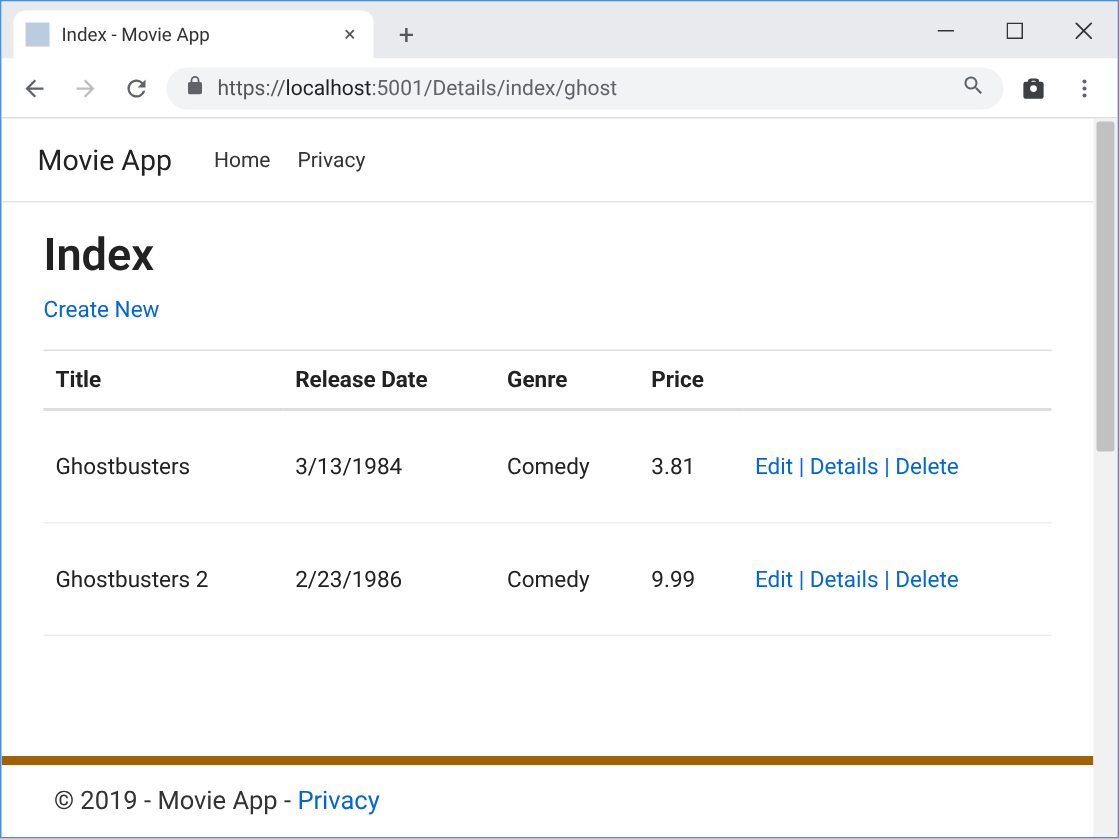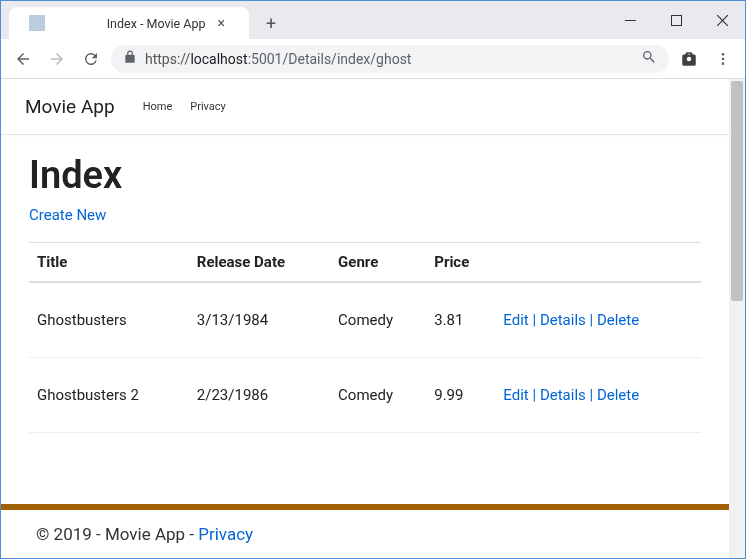--- a/index.html
+++ b/index.html
@@ -1,20 +1,20 @@
 <!DOCTYPE html>
 <html><head>
   <meta charset="utf-8">
   <style>
     * { margin: 0; padding: 0; box-sizing: border-box; }
     body { font-family: -apple-system, BlinkMacSystemFont, "Segoe UI", Roboto, Arial, sans-serif; background: #fff; width: 746px; height: 559px; overflow: hidden; border: 1px solid #4a90d9; }
     
     
     .titlebar { height: 38px; background: #e8eaed; display: flex; align-items: flex-end; }
-    .tab { background: #fff; height: 32px; margin-left: 8px; padding: 0 20px; display: flex; align-items: center; gap: 8px; border-radius: 8px 8px 0 0; min-width: 240px; position: relative; text-align: right; }
+    .tab { background: #fff; height: 32px; margin-left: 8px; padding: 0 8px; display: flex; align-items: center; gap: 8px; border-radius: 8px 8px 0 0; min-width: 240px; position: relative; }
     .tab-favicon { width: 16px; height: 16px; background: #bcd; display: inline-block; }
     .tab-title { font-size: 12.5px; color: #333; flex: 1; }
     .tab-close { font-size: 14px; color: #555; cursor: pointer; padding: 0 4px; }
     .newtab { width: 28px; height: 28px; display: flex; align-items: center; justify-content: center; color: #555; font-size: 18px; cursor: pointer; margin-left: 8px; margin-bottom: 2px; }
     .winctrls { margin-left: auto; display: flex; height: 38px; }
     .winbtn { width: 46px; display: flex; align-items: center; justify-content: center; color: #333; }
     .winbtn svg { width: 11px; height: 11px; }
     
     .toolbar { height: 40px; background: #fff; display: flex; align-items: center; padding: 0 8px; gap: 6px; border-bottom: 1px solid #ddd; }
     .navbtn { width: 28px; height: 28px; display: flex; align-items: center; justify-content: center; color: #333; border-radius: 50%; }
@@ -26,24 +26,24 @@
     .urltext .path { color: #5f6368; }
     
     
     .viewport { display: flex; height: calc(559px - 38px - 40px - 2px); }
     .page { flex: 1; overflow-y: auto; display: flex; flex-direction: column; }
     .scrollbar { width: 16px; background: #f1f1f1; position: relative; }
     .scrollthumb { position: absolute; top: 2px; left: 2px; right: 2px; height: 220px; background: #c1c1c1; border-radius: 2px; }
     
     .site-nav { height: 56px; border-bottom: 1px solid #e5e5e5; box-shadow: 0 1px 2px rgba(0,0,0,0.03); display: flex; align-items: center; padding: 0 24px; gap: 18px; }
     .brand { font-size: 19px; color: #222; font-weight: 400; margin-right: 10px; }
-    .navlink { font-size: 11px; color: #333; text-decoration: none; }
+    .navlink { font-size: 14px; color: #333; text-decoration: none; }
     
     .content { padding: 18px 28px; flex: 1; }
-    h1 { font-size: 38px; font-weight: 600; color: #222; margin-bottom: 8px; }
+    h1 { font-size: 30px; font-weight: 600; color: #222; margin-bottom: 8px; }
     .create-link { color: #0366d6; text-decoration: none; font-size: 15px; display: inline-block; margin-bottom: 18px; }
     
     table { width: 100%; border-collapse: collapse; font-size: 15px; }
     thead th { text-align: left; padding: 10px 8px; border-top: 1px solid #ddd; border-bottom: 2px solid #ddd; font-weight: 700; color: #222; }
     tbody td { padding: 28px 8px; border-bottom: 1px solid #eee; color: #222; }
     .actions a { color: #0366d6; text-decoration: none; }
     .actions .sep { color: #0366d6; }
     
     footer { border-top: 6px solid #a16207; padding: 14px 35px; font-size: 17px; color: #333; margin-top: auto; }
     footer a { color: #0366d6; text-decoration: none; }

